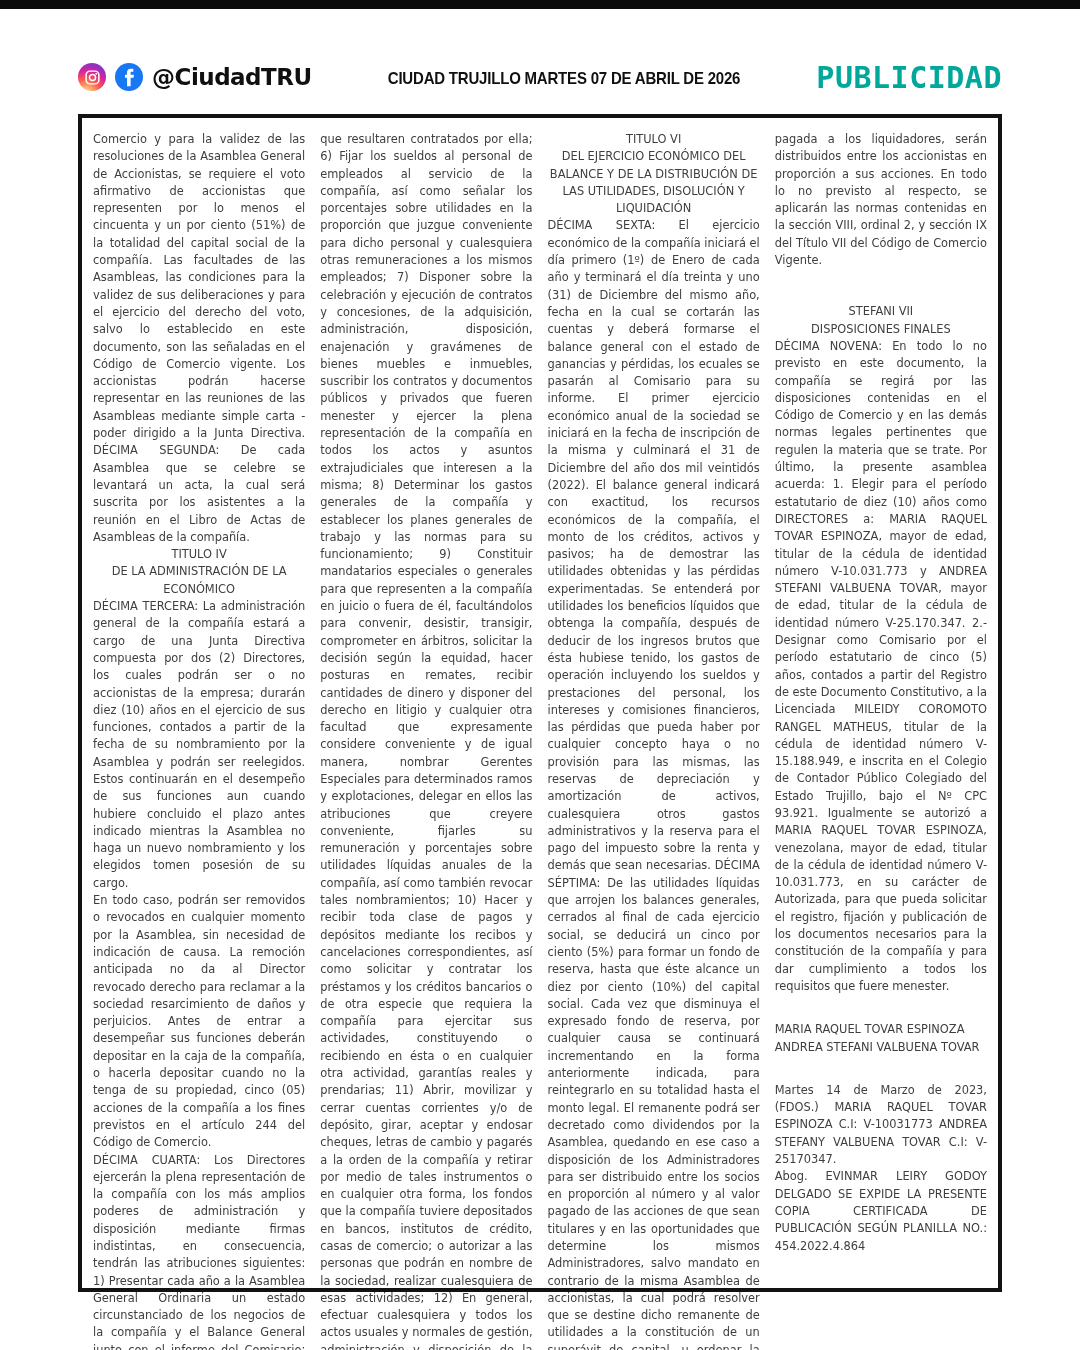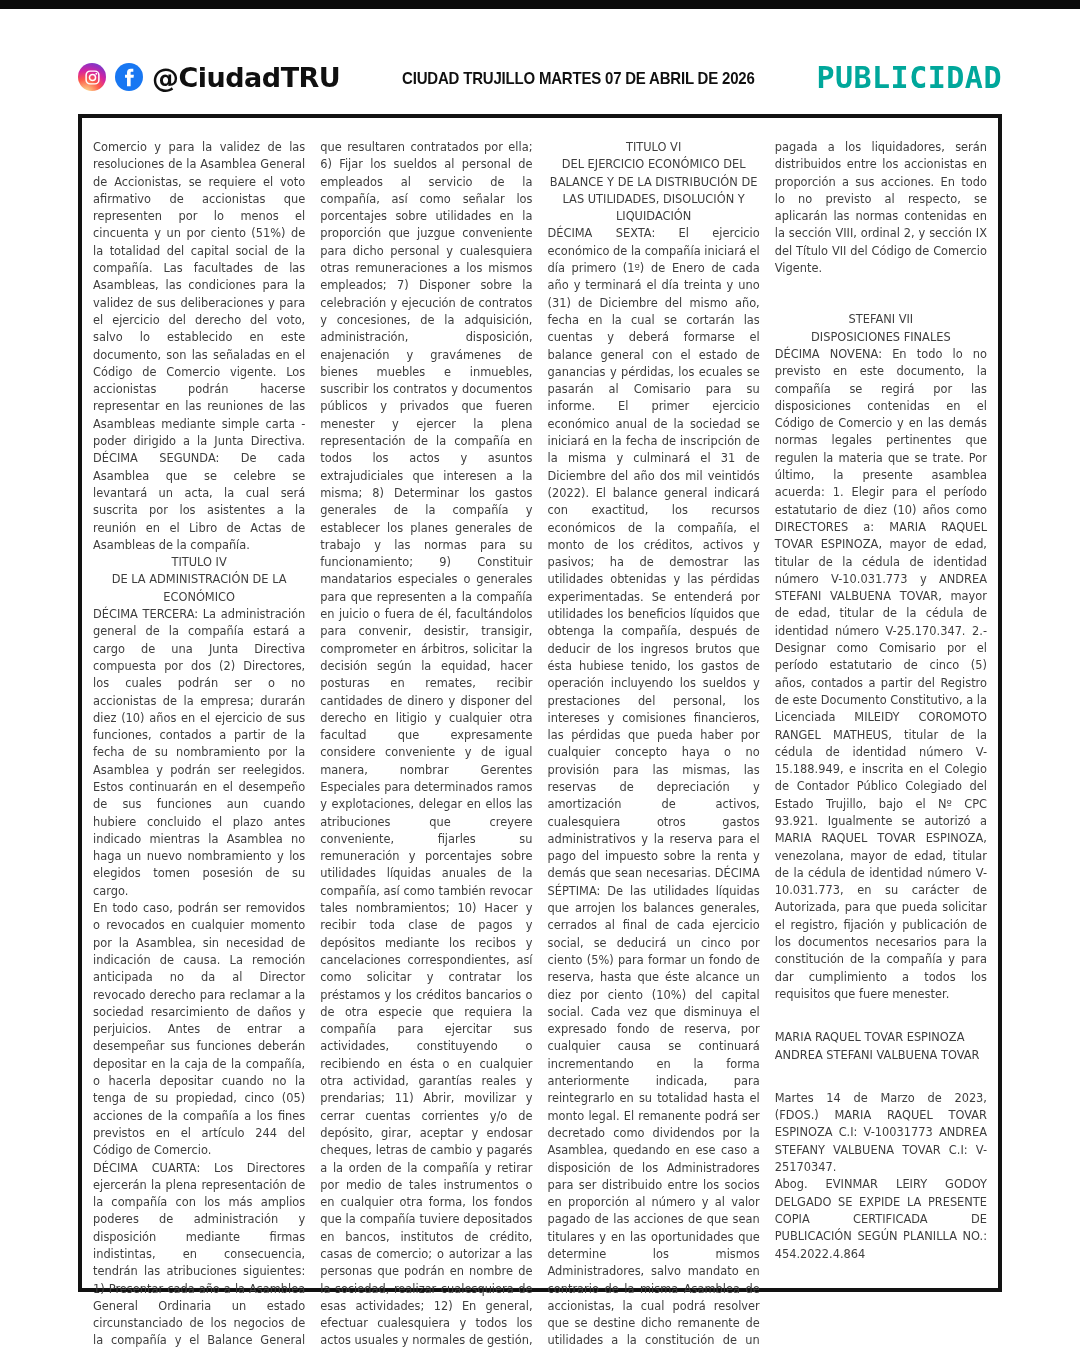--- a/index.html
+++ b/index.html
@@ -4,27 +4,27 @@
 <style>
   html,body{margin:0;padding:0;background:#ffffff;}
   .page{position:relative;width:1080px;height:1350px;background:#ffffff;overflow:hidden;
         font-family:"DejaVu Sans","Liberation Sans",sans-serif;}
   .topbar{height:9px;background:#0b0b0b;width:100%;}
   .header{display:flex;align-items:center;justify-content:space-between;
           margin:50px 78px 0 78px;height:36px;}
   .brand{display:flex;align-items:center;gap:9px;}
   .icon-circle{width:28px;height:28px;border-radius:50%;display:flex;align-items:center;justify-content:center;flex:0 0 auto;}
   .ig{background:radial-gradient(circle at 28% 110%, #fdf497 0%, #fd5949 40%, #d6249f 62%, #962fbf 80%, #4f5bd5 100%);}
-  .handle{font-size:27px;font-weight:800;color:#101010;letter-spacing:-0.5px;}
+  .handle{font-size:23px;font-weight:800;color:#101010;letter-spacing:-0.5px;}
   .dateline{font-size:15px;font-weight:800;color:#101010;letter-spacing:-0.2px;
             font-family:"Liberation Sans",sans-serif;transform:scaleY(1.12);}
   .section-tag{font-family:"DejaVu Sans Mono","Liberation Mono",monospace;
                font-size:30px;font-weight:700;letter-spacing:0.5px;}
   .doc-box{margin:19px 78px 0 78px;height:1178px;border:4px solid #121212;
-           box-sizing:border-box;padding:21px 11px;display:flex;gap:15px;}
+           box-sizing:border-box;padding:13px 11px;display:flex;gap:15px;}
   .col{flex:1 1 0;min-width:0;color:#3e3e3e;font-size:11.4px;line-height:17.3px;}
   .blk{margin:0;}
   .blk.para{text-align:justify;text-justify:inter-word;}
   .blk.heading{text-align:center;}
   .blk.line{text-align:left;}
   .blk.gap26{height:26px;}
   .blk.gap34{height:34px;}
 </style>
 </head>
 <body>

